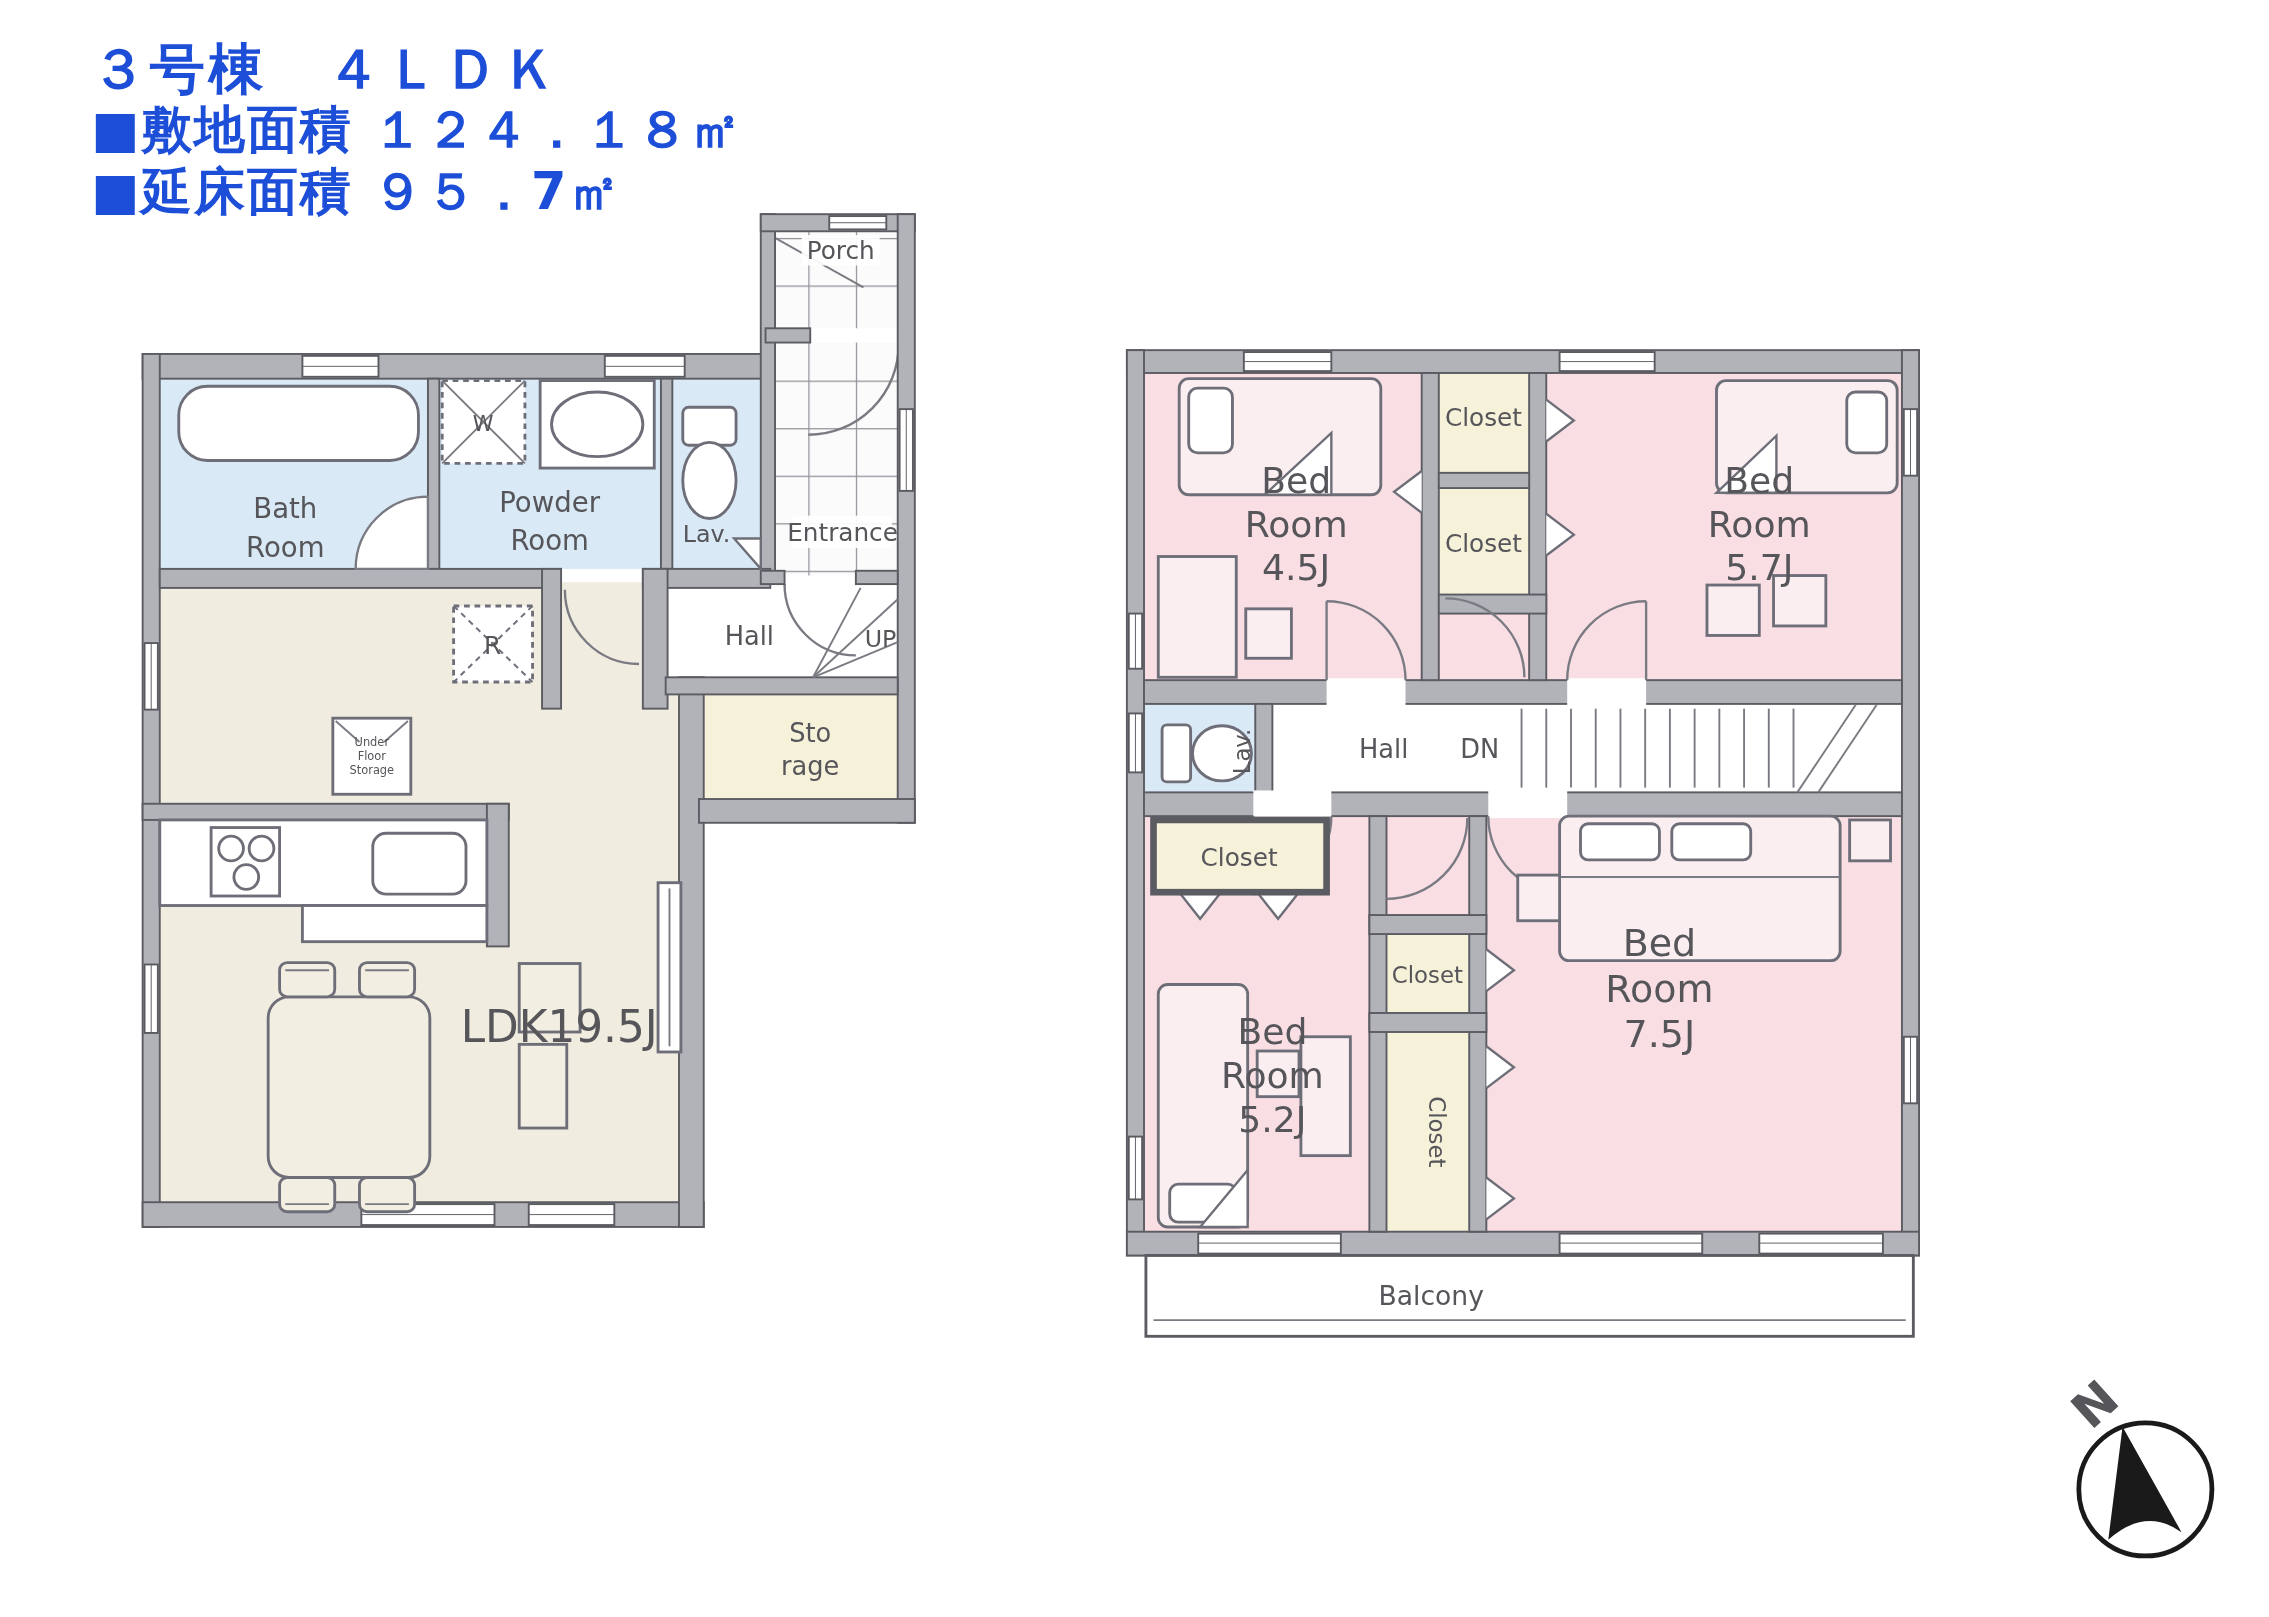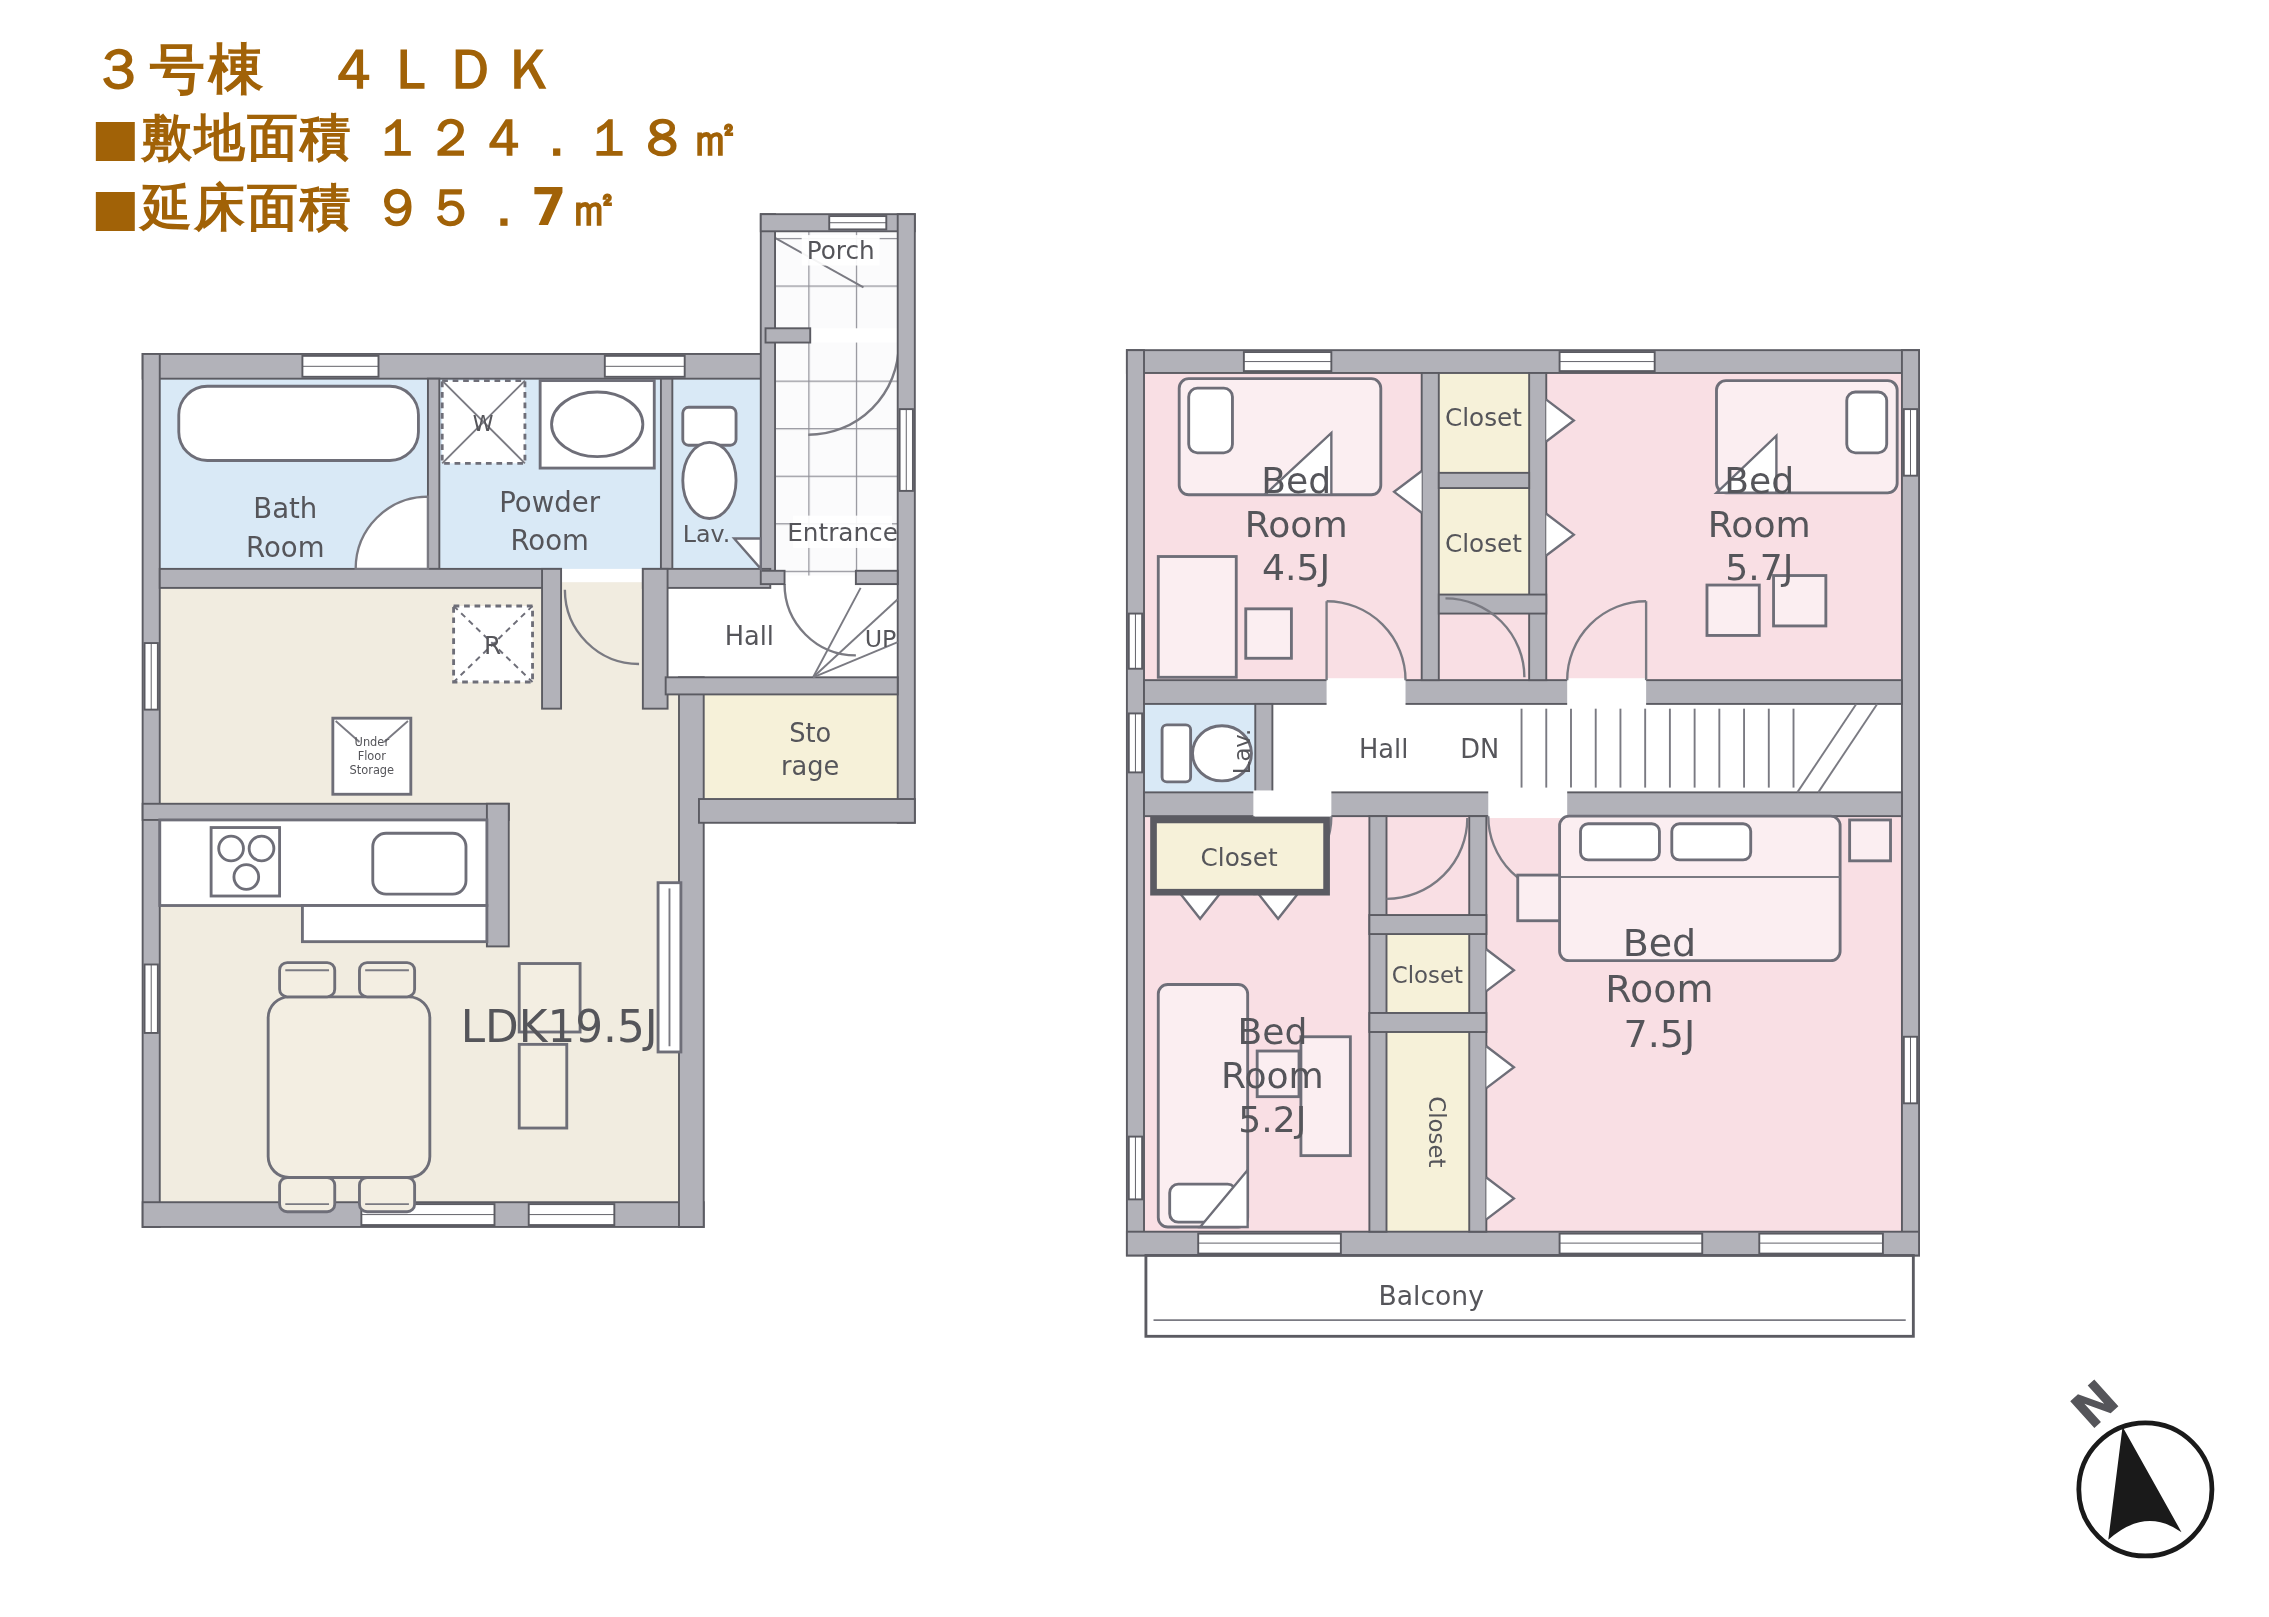--- a/index.html
+++ b/index.html
@@ -1,20 +1,20 @@
 <!DOCTYPE html>
 <html style="font-size:15px"><head>
 <meta charset="utf-8">
 <style>
   html,body{margin:0;padding:0;background:#ffffff;}
   #stage{position:relative;width:2269px;height:1618px;background:#ffffff;overflow:hidden;
          font-family:"DejaVu Sans","Liberation Sans",sans-serif;}
-  #hdr{position:absolute;left:91px;top:40px;color:#a16207;}
+  #hdr{position:absolute;left:91px;top:40px;color:#1d4ed8;}
   #hdr .h1{font-size:55px;font-weight:bold;letter-spacing:3.8px;line-height:1.08;}
-  #hdr .h2{font-size:51px;font-weight:bold;letter-spacing:1.9px;line-height:1.2;margin-top:8px;}
+  #hdr .h2{font-size:51px;font-weight:bold;letter-spacing:1.9px;line-height:1.2;}
   svg{position:absolute;left:0;top:0;}
   svg text{font-family:"DejaVu Sans","Liberation Sans",sans-serif;fill:#55555a;}
   .w{fill:#b2b2b9;stroke:#5b5b62;stroke-width:2;}
   .blue{fill:#d9e9f6;}
   .pink{fill:#f9dfe4;}
   .cream{fill:#f6f1d9;}
   .beige{fill:#f1ece0;}
   .white{fill:#ffffff;}
   .fw{fill:#ffffff;stroke:#6e6e78;stroke-width:3;}
   .fb{fill:#f3eee2;stroke:#6e6e78;stroke-width:3;}

